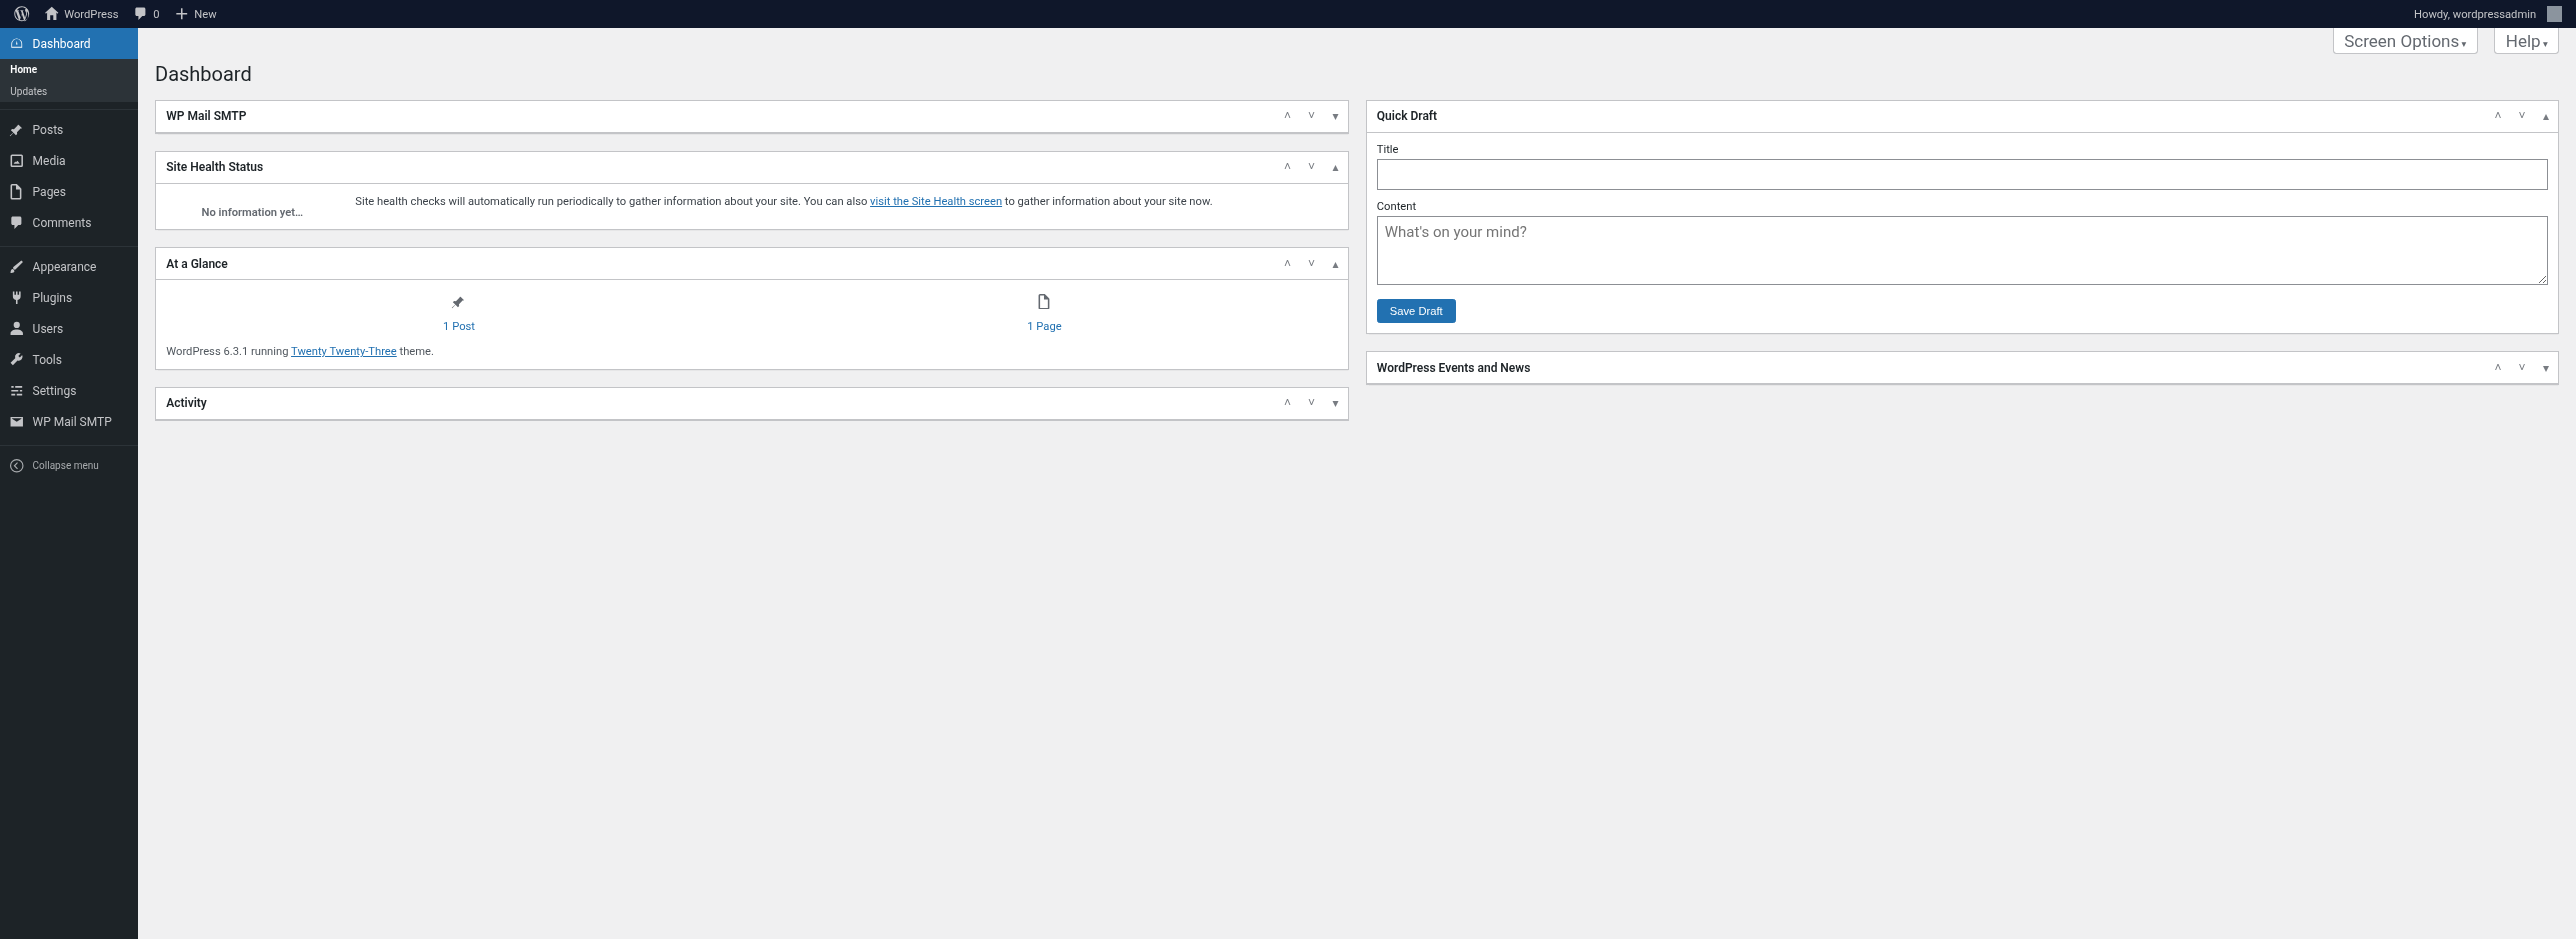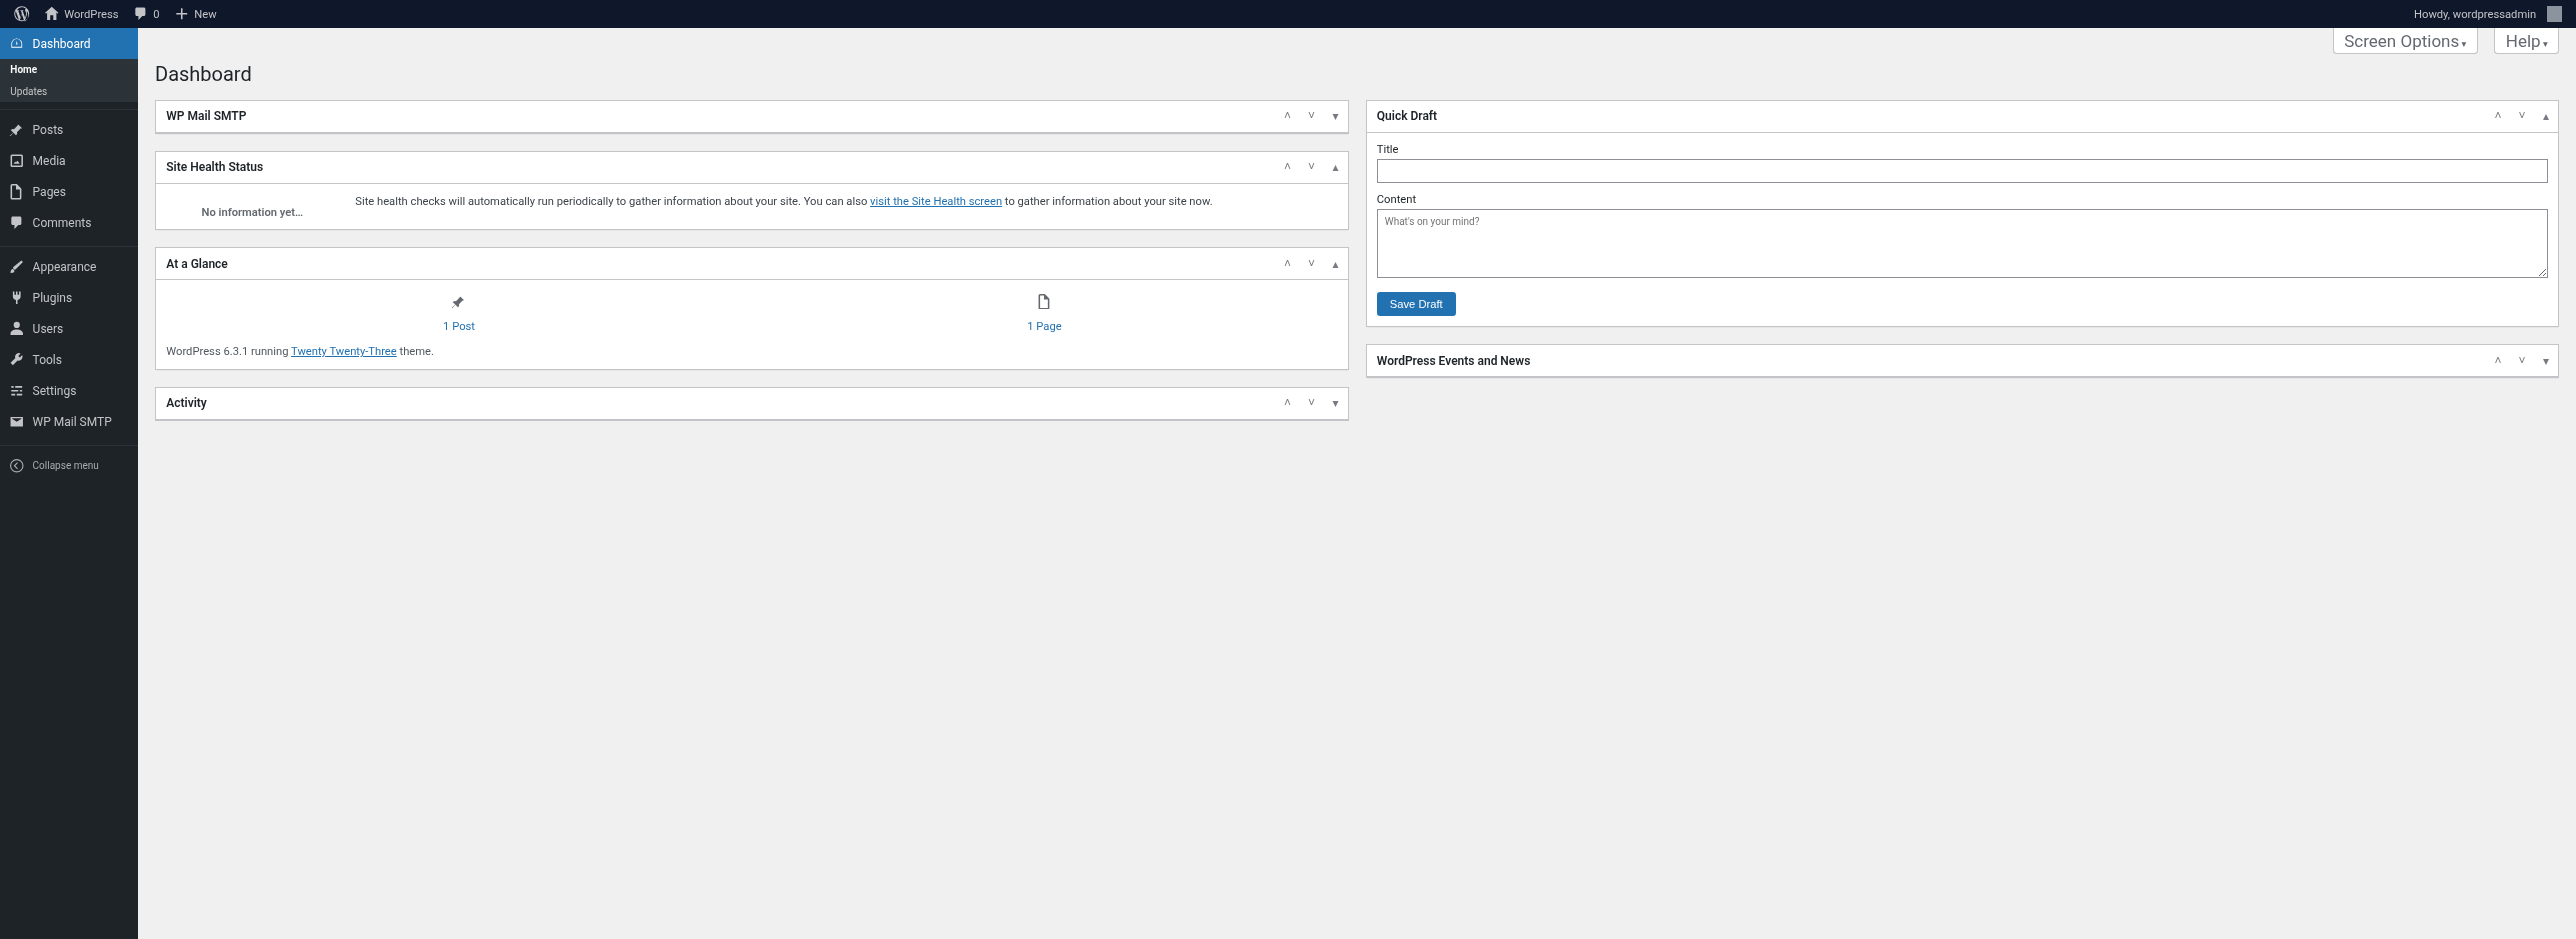--- a/index.html
+++ b/index.html
@@ -54,21 +54,21 @@
 .glance-items { display: flex; flex-wrap: wrap; }
 .glance-item { width: 50%; display: flex; align-items: center; gap: 7px; padding: 3.4px 0; flex-direction: column; }
 .glance-item a { color: #2271b1; }
 .glance-icon { color: #646970; font-size: 15.5px; }
 .glance-footer { margin-top: 8.6px; color: #50575e; }
 .glance-footer a { color: #2271b1; text-decoration: underline; }
 
 
 .form-row { margin-bottom: 10.3px; }
 .form-row label { display: block; margin-bottom: 3.4px; color: #1d2327; }
-.form-row input[type=text], .form-row textarea { width: 100%; padding: 5.2px 7px; border: 0.9px solid #8c8f94; background: #fff; font-family: inherit; font-size: 10px; }
+.form-row input[type=text], .form-row textarea { width: 100%; padding: 5.2px 7px; border: 0.9px solid #8c8f94; background: #fff; font-family: inherit; font-size: 15px; }
 .form-row textarea { height: 69px; resize: vertical; }
 .button-primary { background: #2271b1; border: 0.9px solid #2271b1; color: #fff; padding: 5.2px 12px; border-radius: 2.6px; cursor: pointer; font-size: 11.2px; }
 
 svg { width: 15.5px; height: 15.5px; fill: currentColor; }
 </style>
 </head>
 <body>
 
 <div id="adminbar">
   <div class="left">

